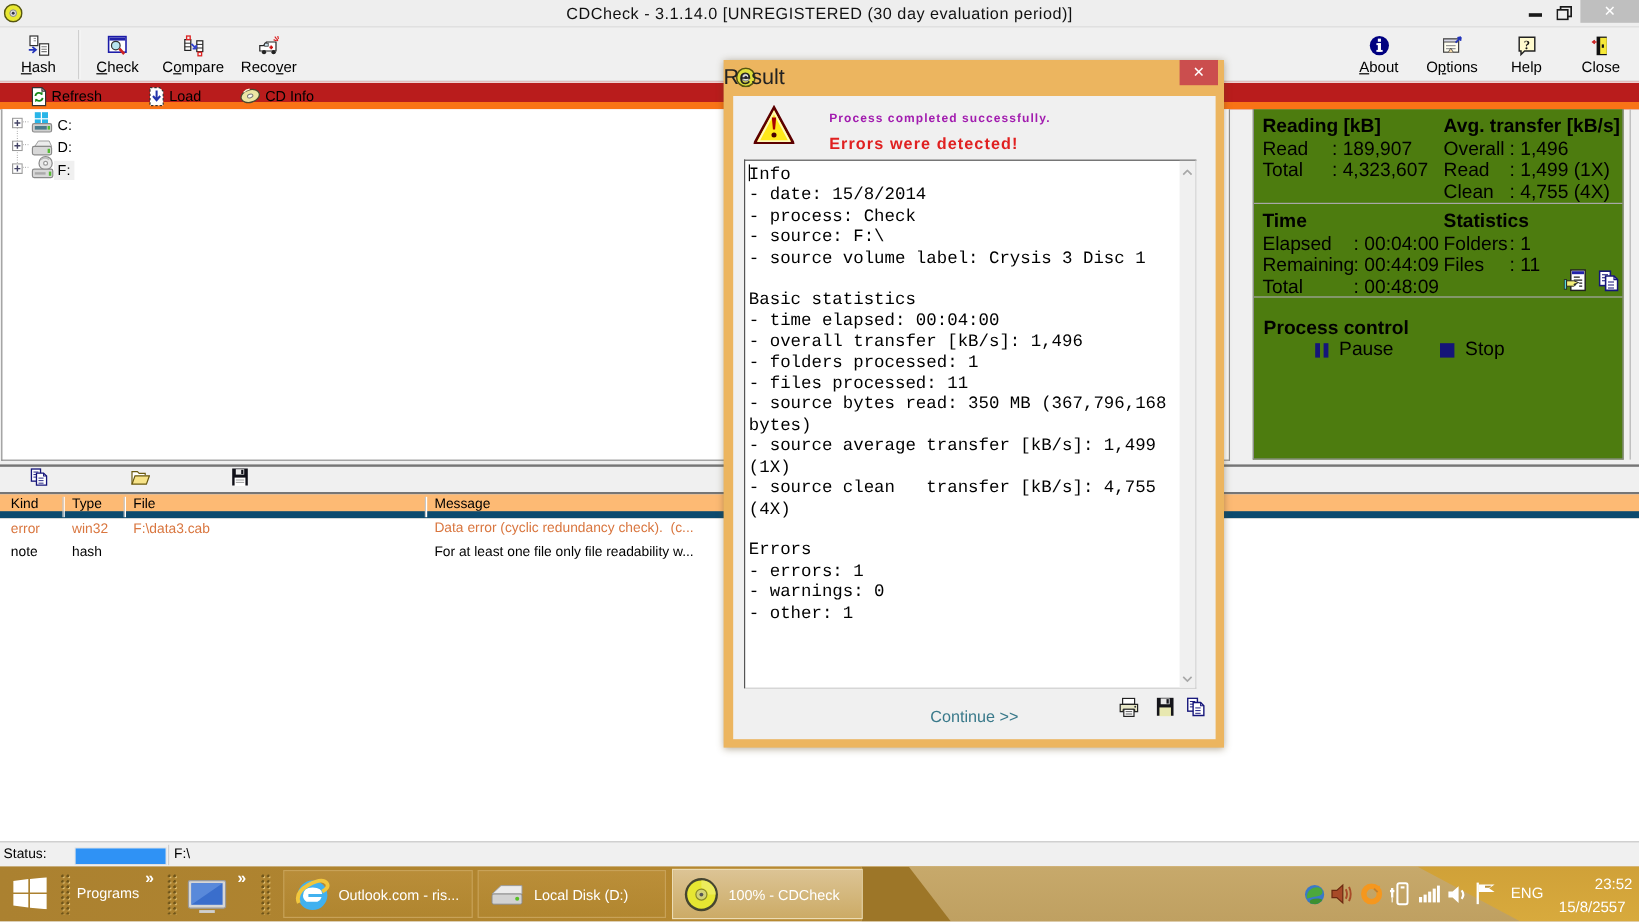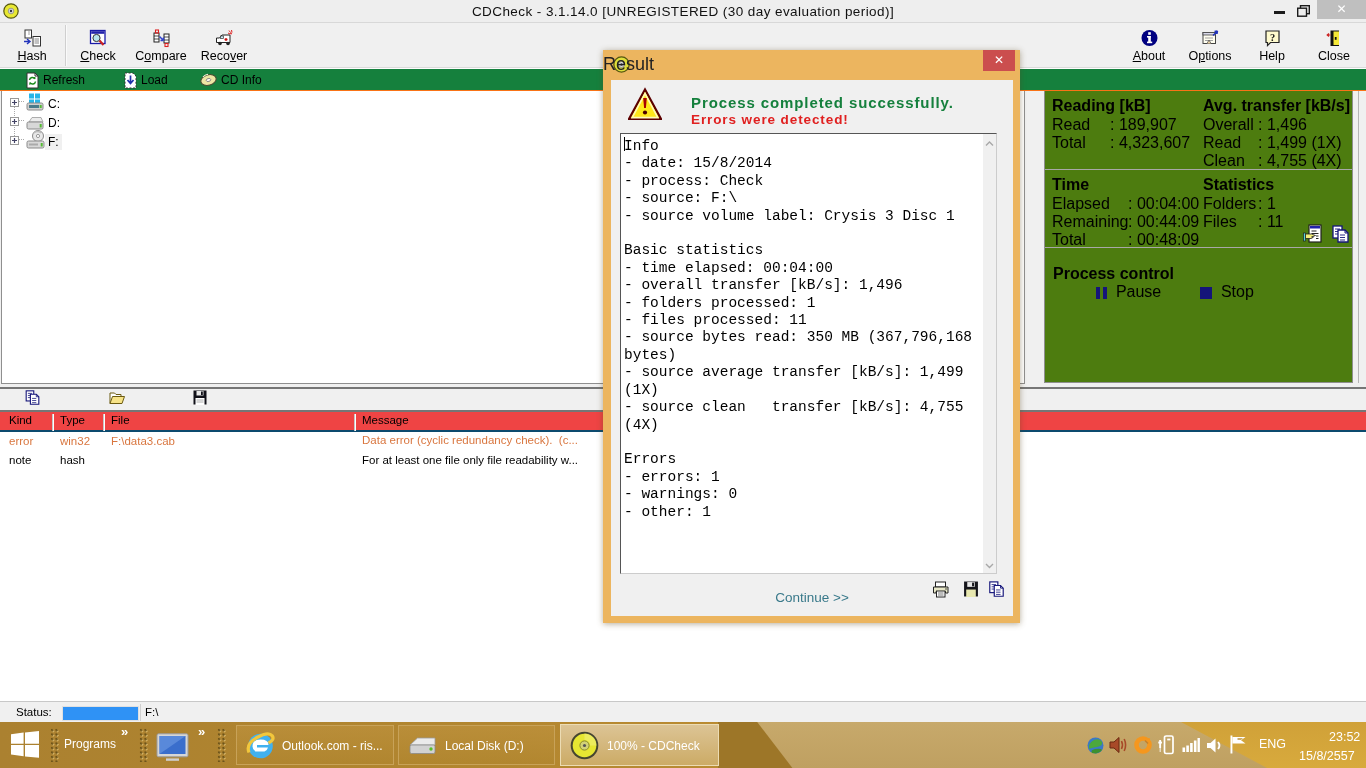--- a/index.html
+++ b/index.html
@@ -11,34 +11,34 @@
 #titlebar .title { position:absolute; left:0; right:0; top:4px; text-align:center; font-size:13.5px; letter-spacing:0.42px; color:#111; }
 #tb-min { position:absolute; left:1274px; top:11px; width:11px; height:2.5px; background:#1a1a1a; }
 #tb-close { position:absolute; left:1317px; top:0; width:49px; height:19px; background:#bfbfbf; color:#fff; text-align:center; font-size:12px; line-height:19px; }
 
 #toolbar1 { position:absolute; left:0; top:23px; width:1366px; height:45px; background:#f0f0f0; border-bottom:1px solid #dadada; }
 .tbtn { position:absolute; top:2px; width:62px; height:41px; text-align:center; font-size:12.5px; color:#000; }
 .tbtn .ic { position:absolute; top:4px; left:50%; margin-left:-9px; width:19px; height:19px; }
 .tbtn .lbl { position:absolute; bottom:3px; left:0; width:100%; }
 #tb-sep1 { position:absolute; left:65px; top:2px; width:2px; height:41px; border-left:1px solid #cfcfcf; border-right:1px solid #fafafa; }
 
-#toolbar2 { position:absolute; left:0; top:68px; width:1366px; height:23px; background:#15803d; border-top:1px solid #fdfdfd; border-bottom:1px solid #f97316; }
+#toolbar2 { position:absolute; left:0; top:68px; width:1366px; height:23px; background:#b91c1c; border-top:1px solid #fdfdfd; border-bottom:6px solid #f97316; }
 .t2item { position:absolute; top:2px; height:19px; font-size:12px; line-height:19px; }
 
 #treepanel { position:absolute; left:1px; top:91px; width:1024px; height:293px; background:#fff; border:1px solid #8f8f8f; border-top:none; }
 .treerow { position:absolute; left:0; height:19px; font-size:12px; }
 
 #statspanel { position:absolute; left:1044px; top:91px; width:309px; height:292px; background:#4d7c0f; border:1px solid #8f8f8f; border-top:none; font-size:16px; }
 #statspanel .hdr { font-weight:bold; }
 .srow { position:absolute; white-space:nowrap; }
 
 #btoolbar { position:absolute; left:0; top:387px; width:1366px; height:25px; background:#f0f0f0; border-top:2px solid #767676; border-bottom:2px solid #767676; font-size:11.5px; }
 #btoolbar .itm { position:absolute; top:2px; height:18px; line-height:17px; white-space:nowrap;margin-top:22px; }
 
-#tablehdr { position:absolute; left:0; top:412px; width:1366px; height:20px; background:#ef4444; border-bottom:2px solid #0c4a6e; font-size:11.5px; }
+#tablehdr { position:absolute; left:0; top:412px; width:1366px; height:20px; background:#fdba74; border-bottom:6px solid #0c4a6e; font-size:11.5px; }
 #tablehdr .col { position:absolute; top:2px; }
 #tablehdr .csep { position:absolute; top:2px; width:2px; height:17px; border-left:1px solid #c7c7c7; border-right:1px solid #fff; }
 #tablebody { position:absolute; left:0; top:432px; width:1366px; height:269px; background:#fff; font-size:11.5px; }
 #tablebody .cell { position:absolute; white-space:nowrap; }
 .rowerr { color:#d9763f; }
 
 #statusbar { position:absolute; left:0; top:701px; width:1366px; height:21px; background:#f0f0f0; border-top:1px solid #c8c8c8; font-size:11.5px; }
 #progress { position:absolute; left:63px; top:5px; width:75px; height:13px; background:#2f92f5; }
 
 .grip { position:absolute; top:6px; width:9px; height:34px;
@@ -306,21 +306,21 @@
   <div class="cell rowerr" style="left:9px;top:3px">error</div>
   <div class="cell rowerr" style="left:60px;top:3px">win32</div>
   <div class="cell rowerr" style="left:111px;top:3px">F:\data3.cab</div>
   <div class="cell rowerr" style="left:362px;top:2px">Data error (cyclic redundancy check).&nbsp; (c...</div>
   <div class="cell" style="left:9px;top:22px">note</div>
   <div class="cell" style="left:60px;top:22px">hash</div>
   <div class="cell" style="left:362px;top:22px">For at least one file only file readability w...</div>
 </div>
 
 <div id="statusbar">
-  <div class="abs" style="left:16px;top:4px">Status:</div>
+  <div class="abs" style="left:3px;top:4px">Status:</div>
   <div class="abs" style="left:62px;top:4px;width:77px;height:15px;background:#fff;border:1px solid #e0e0e0"></div>
   <div id="progress"></div>
   <div class="abs" style="left:140px;top:2px;height:17px;border-left:1px solid #d0d0d0"></div>
   <div class="abs" style="left:145px;top:4px">F:\</div>
 </div>
 
 <div id="dialog" style="position:absolute;left:603px;top:50px;width:417px;height:573px;background:#ecb55f;box-shadow:0 1px 6px rgba(90,70,30,0.45)">
   <svg class="abs" style="left:10px;top:6px" width="17" height="17" viewBox="0 0 16 16">
     <circle cx="8" cy="8" r="7.2" fill="#dede3a" stroke="#555510" stroke-width="1.2"></circle>
     <circle cx="8" cy="8" r="2.8" fill="#dddddd" stroke="#888" stroke-width="0.8"></circle>
@@ -328,21 +328,21 @@
   </svg>
   <div style="position:absolute;left:0;top:0;width:100%;height:30px;text-align:left;font-size:18px;color:#222;line-height:29px">Result</div>
   <div style="position:absolute;left:380px;top:0;width:32px;height:21px;background:#cb4e4e;color:#fff;text-align:center;font-size:12px;line-height:20px">✕</div>
   <div id="dlg-content" style="position:absolute;left:8px;top:30px;width:402px;height:536px;background:#f0f0f0">
     <svg class="abs" style="left:17px;top:7px" width="34" height="35" viewBox="0 0 34 35">
       <polygon points="17,2.5 33,32 1,32" fill="#ffe81a" stroke="#5c0000" stroke-width="2.2"></polygon>
       <polygon points="17,6.5 29.8,30.6 4.2,30.6" fill="none" stroke="#fff9b8" stroke-width="1.6"></polygon>
       <path d="M15.2 11 h3.6 l-0.9 10 h-1.8 z" fill="#a80000"></path>
       <circle cx="17" cy="25.5" r="2.1" fill="#4a0000"></circle>
     </svg>
-    <div style="position:absolute;left:80px;top:14px;font-weight:bold;font-size:15px;letter-spacing:0.9px;color:#15803d">Process completed successfully.</div>
+    <div style="position:absolute;left:80px;top:14px;font-weight:bold;font-size:10px;letter-spacing:0.9px;color:#a21caf">Process completed successfully.</div>
     <div style="position:absolute;left:80px;top:32px;font-weight:bold;font-size:13.5px;letter-spacing:0.9px;color:#e02020">Errors were detected!</div>
     <div id="dlg-textarea" style="position:absolute;left:9px;top:53px;width:377px;height:441px;background:#fff;border-top:1.5px solid #555;border-left:1.5px solid #555;border-right:1px solid #ccc;border-bottom:1px solid #ccc;font-family:'Liberation Mono',monospace;font-size:14.5px;line-height:17.4px;color:#000">
       <div style="position:absolute;left:3px;top:4px;width:363px;white-space:pre-wrap;letter-spacing:0px">Info
 - date: 15/8/2014
 - process: Check
 - source: F:\
 - source volume label: Crysis 3 Disc 1
 
 Basic statistics
 - time elapsed: 00:04:00

